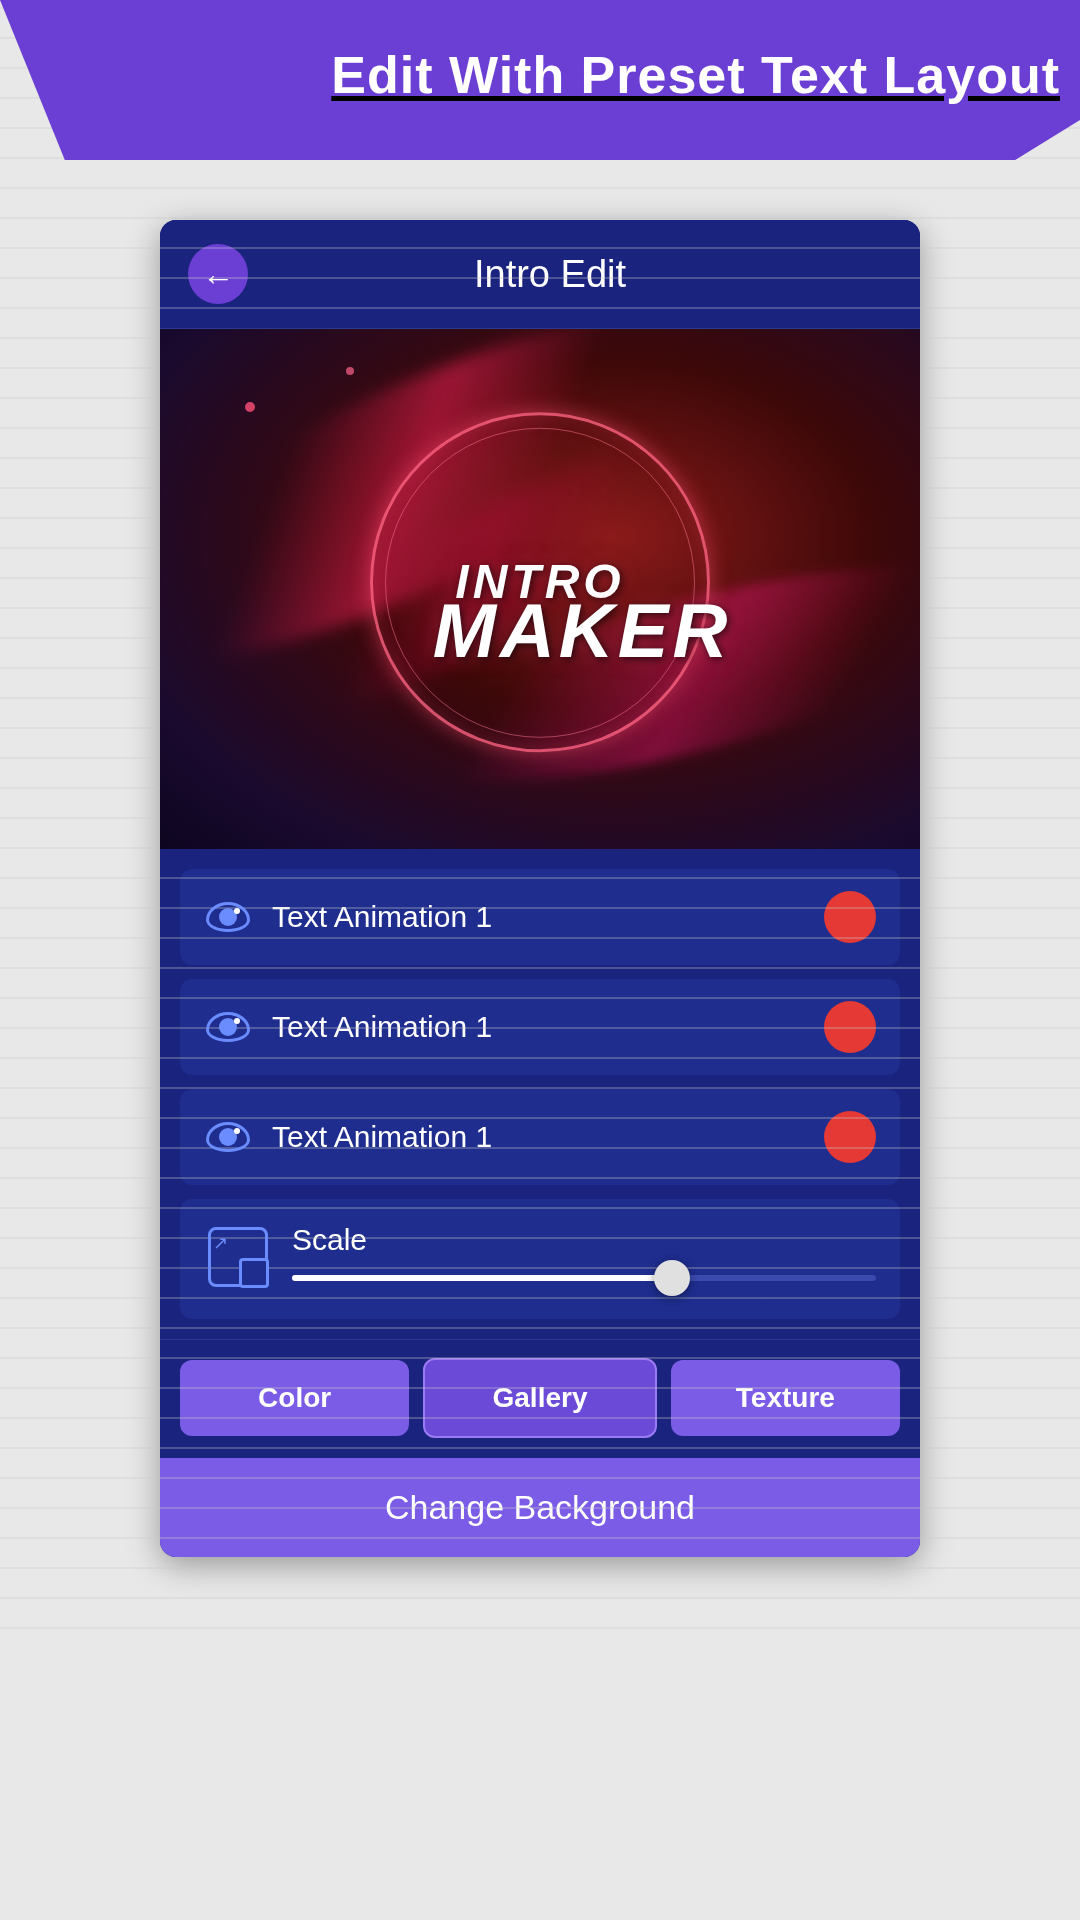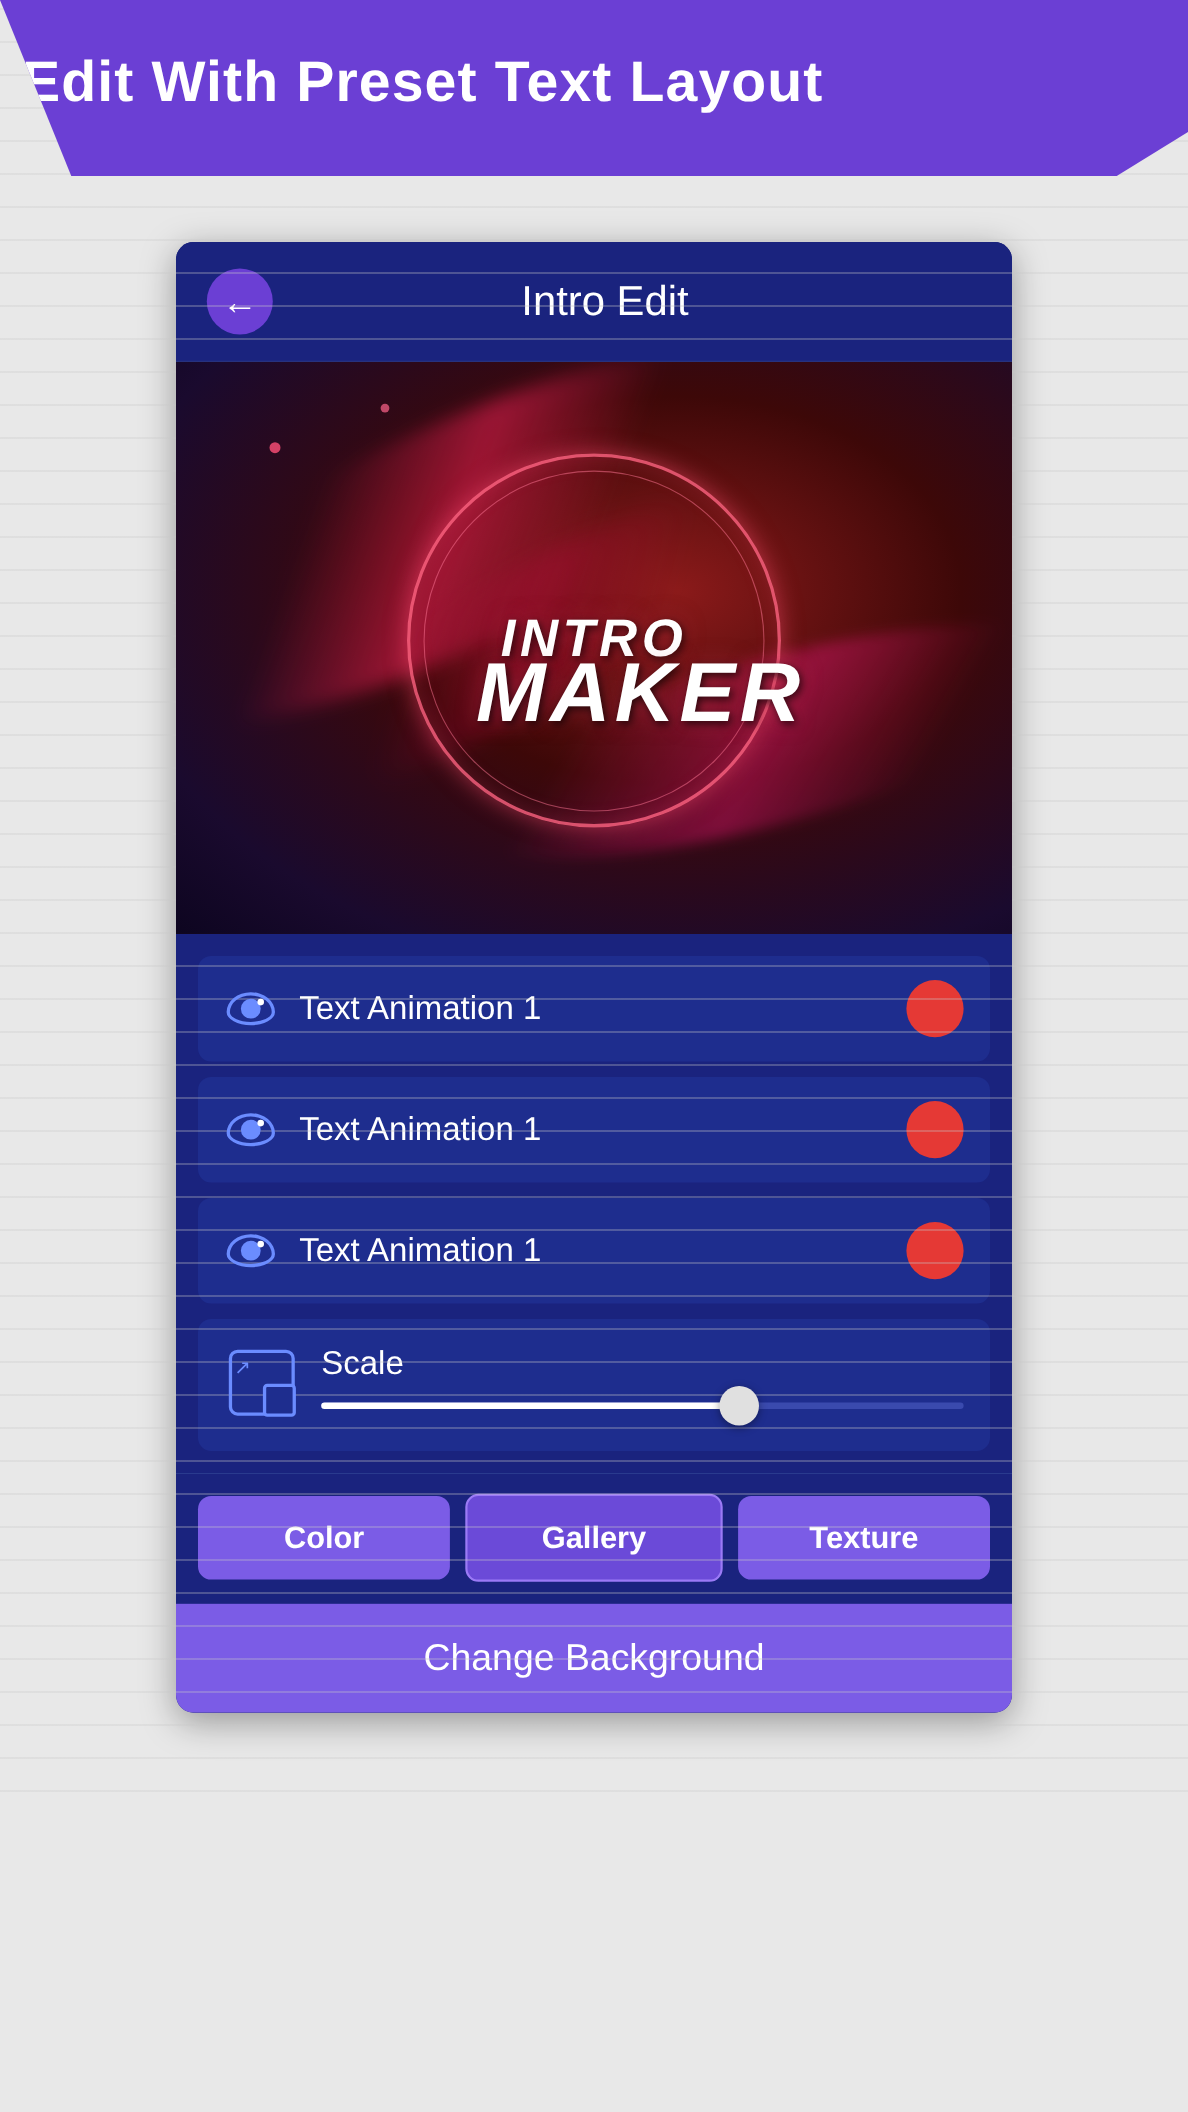--- a/index.html
+++ b/index.html
@@ -16,24 +16,25 @@
       overflow-x: hidden;
     }
 
     
     .top-banner {
       width: 100%;
       background: #6b3fd4;
       padding: 30px 20px 40px;
       display: flex;
       align-items: center;
-      justify-content: flex-start;
+      justify-content: flex-end;
       position: relative;
       clip-path: polygon(0 0, 100% 0, 100% 75%, 94% 100%, 6% 100%);
       min-height: 160px;
+      text-decoration: underline;
     }
 
     .top-banner-title {
       color: #ffffff;
       font-size: 52px;
       font-weight: 800;
       text-align: center;
       letter-spacing: 1px;
     }
 

